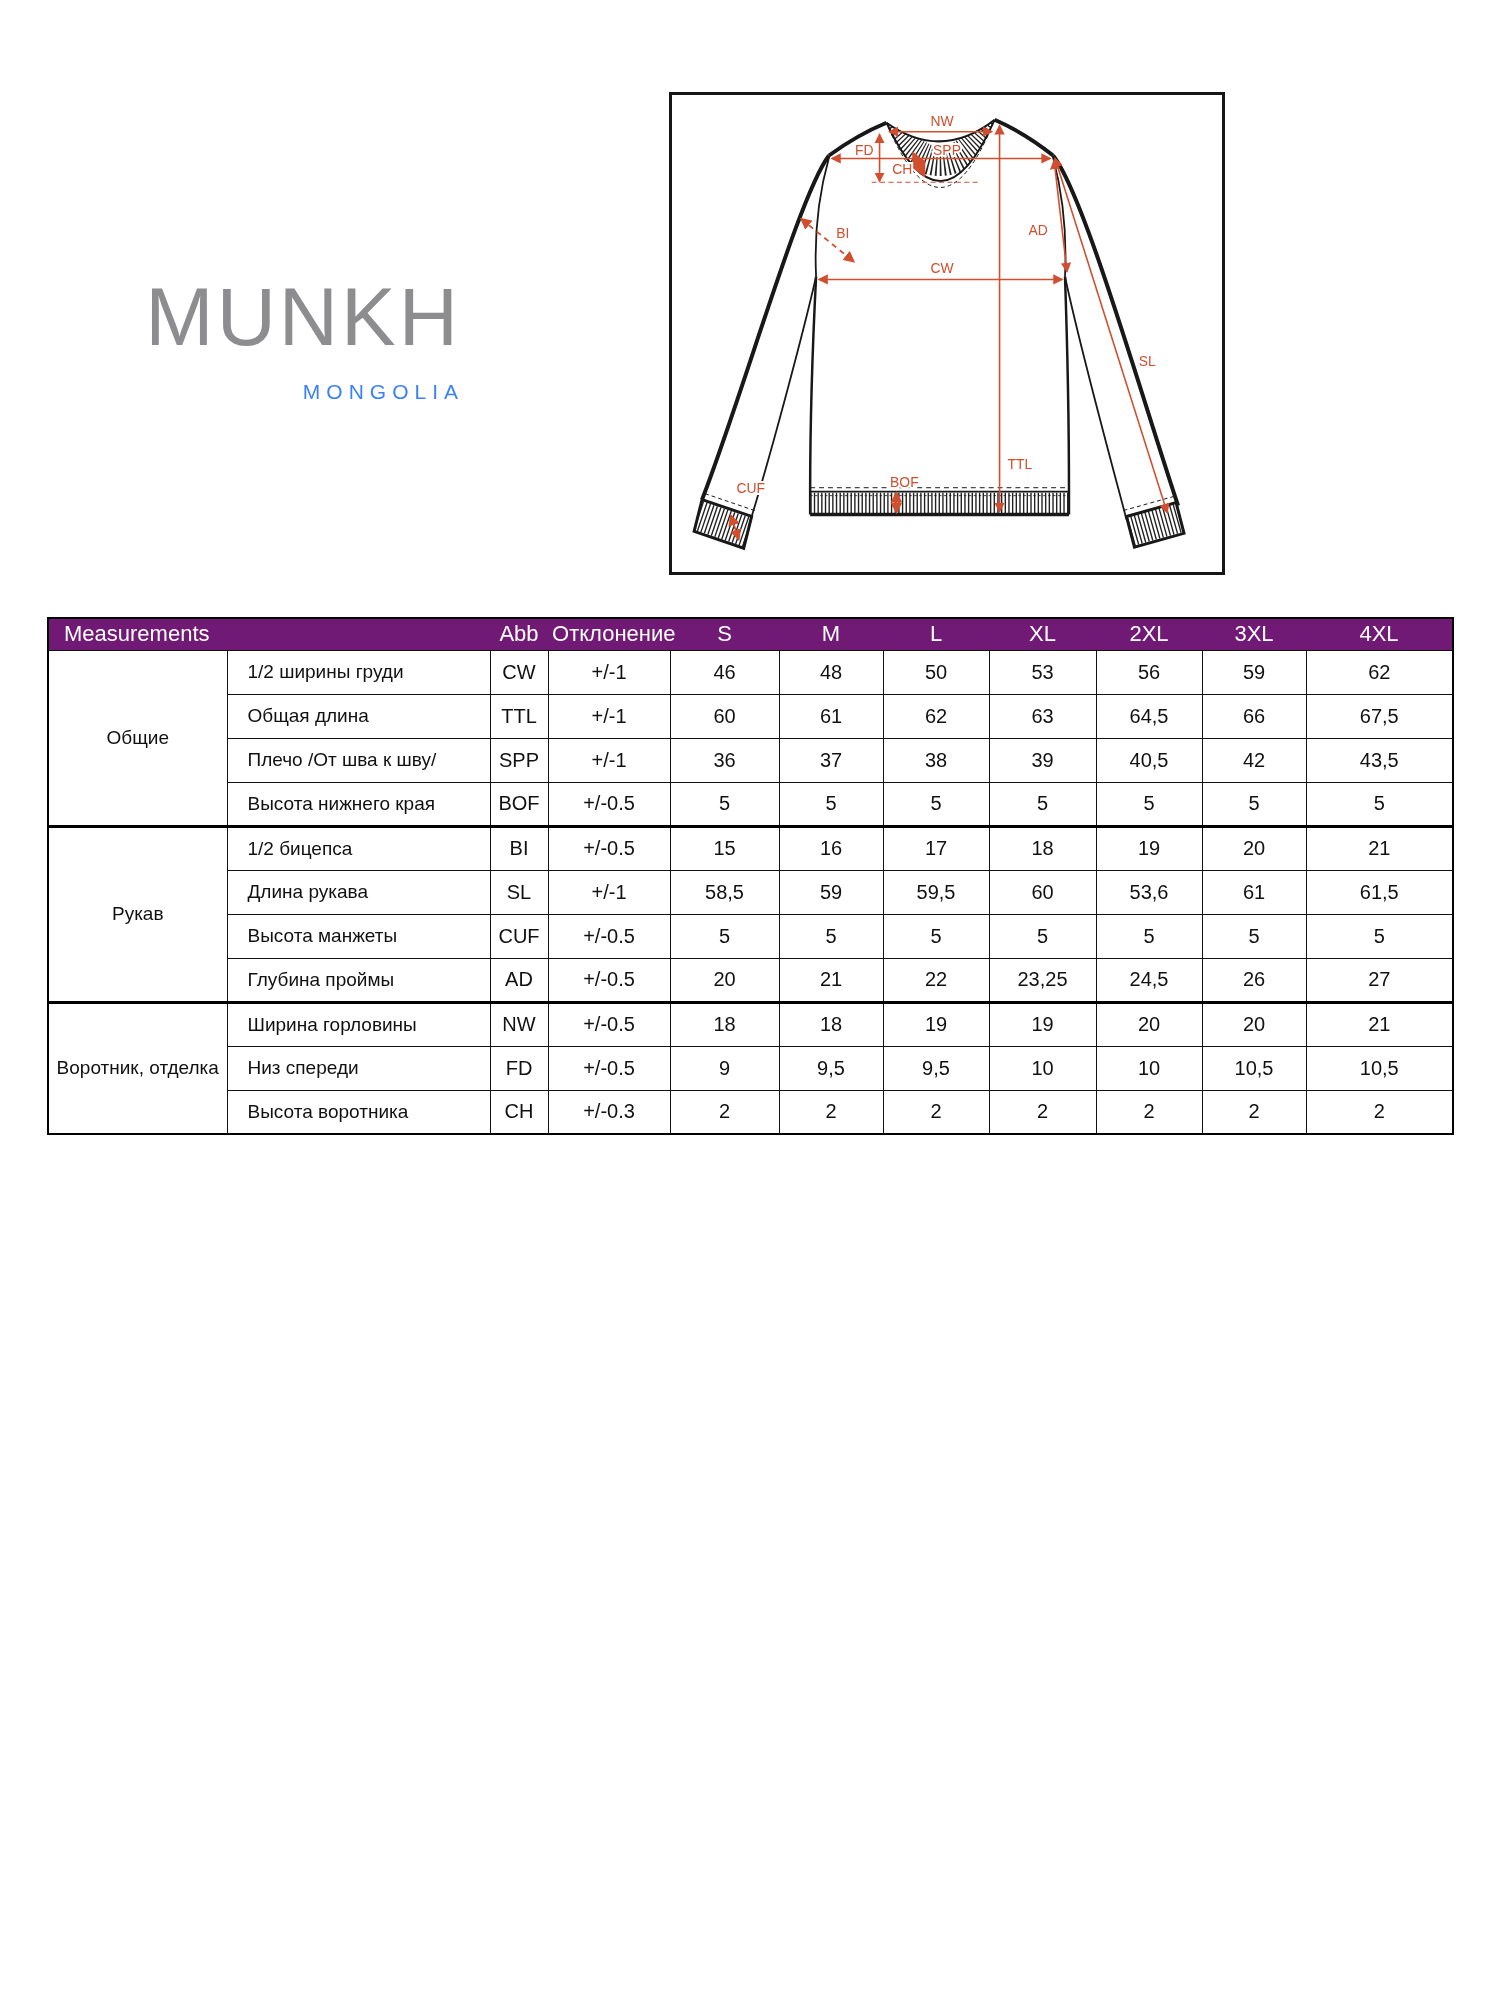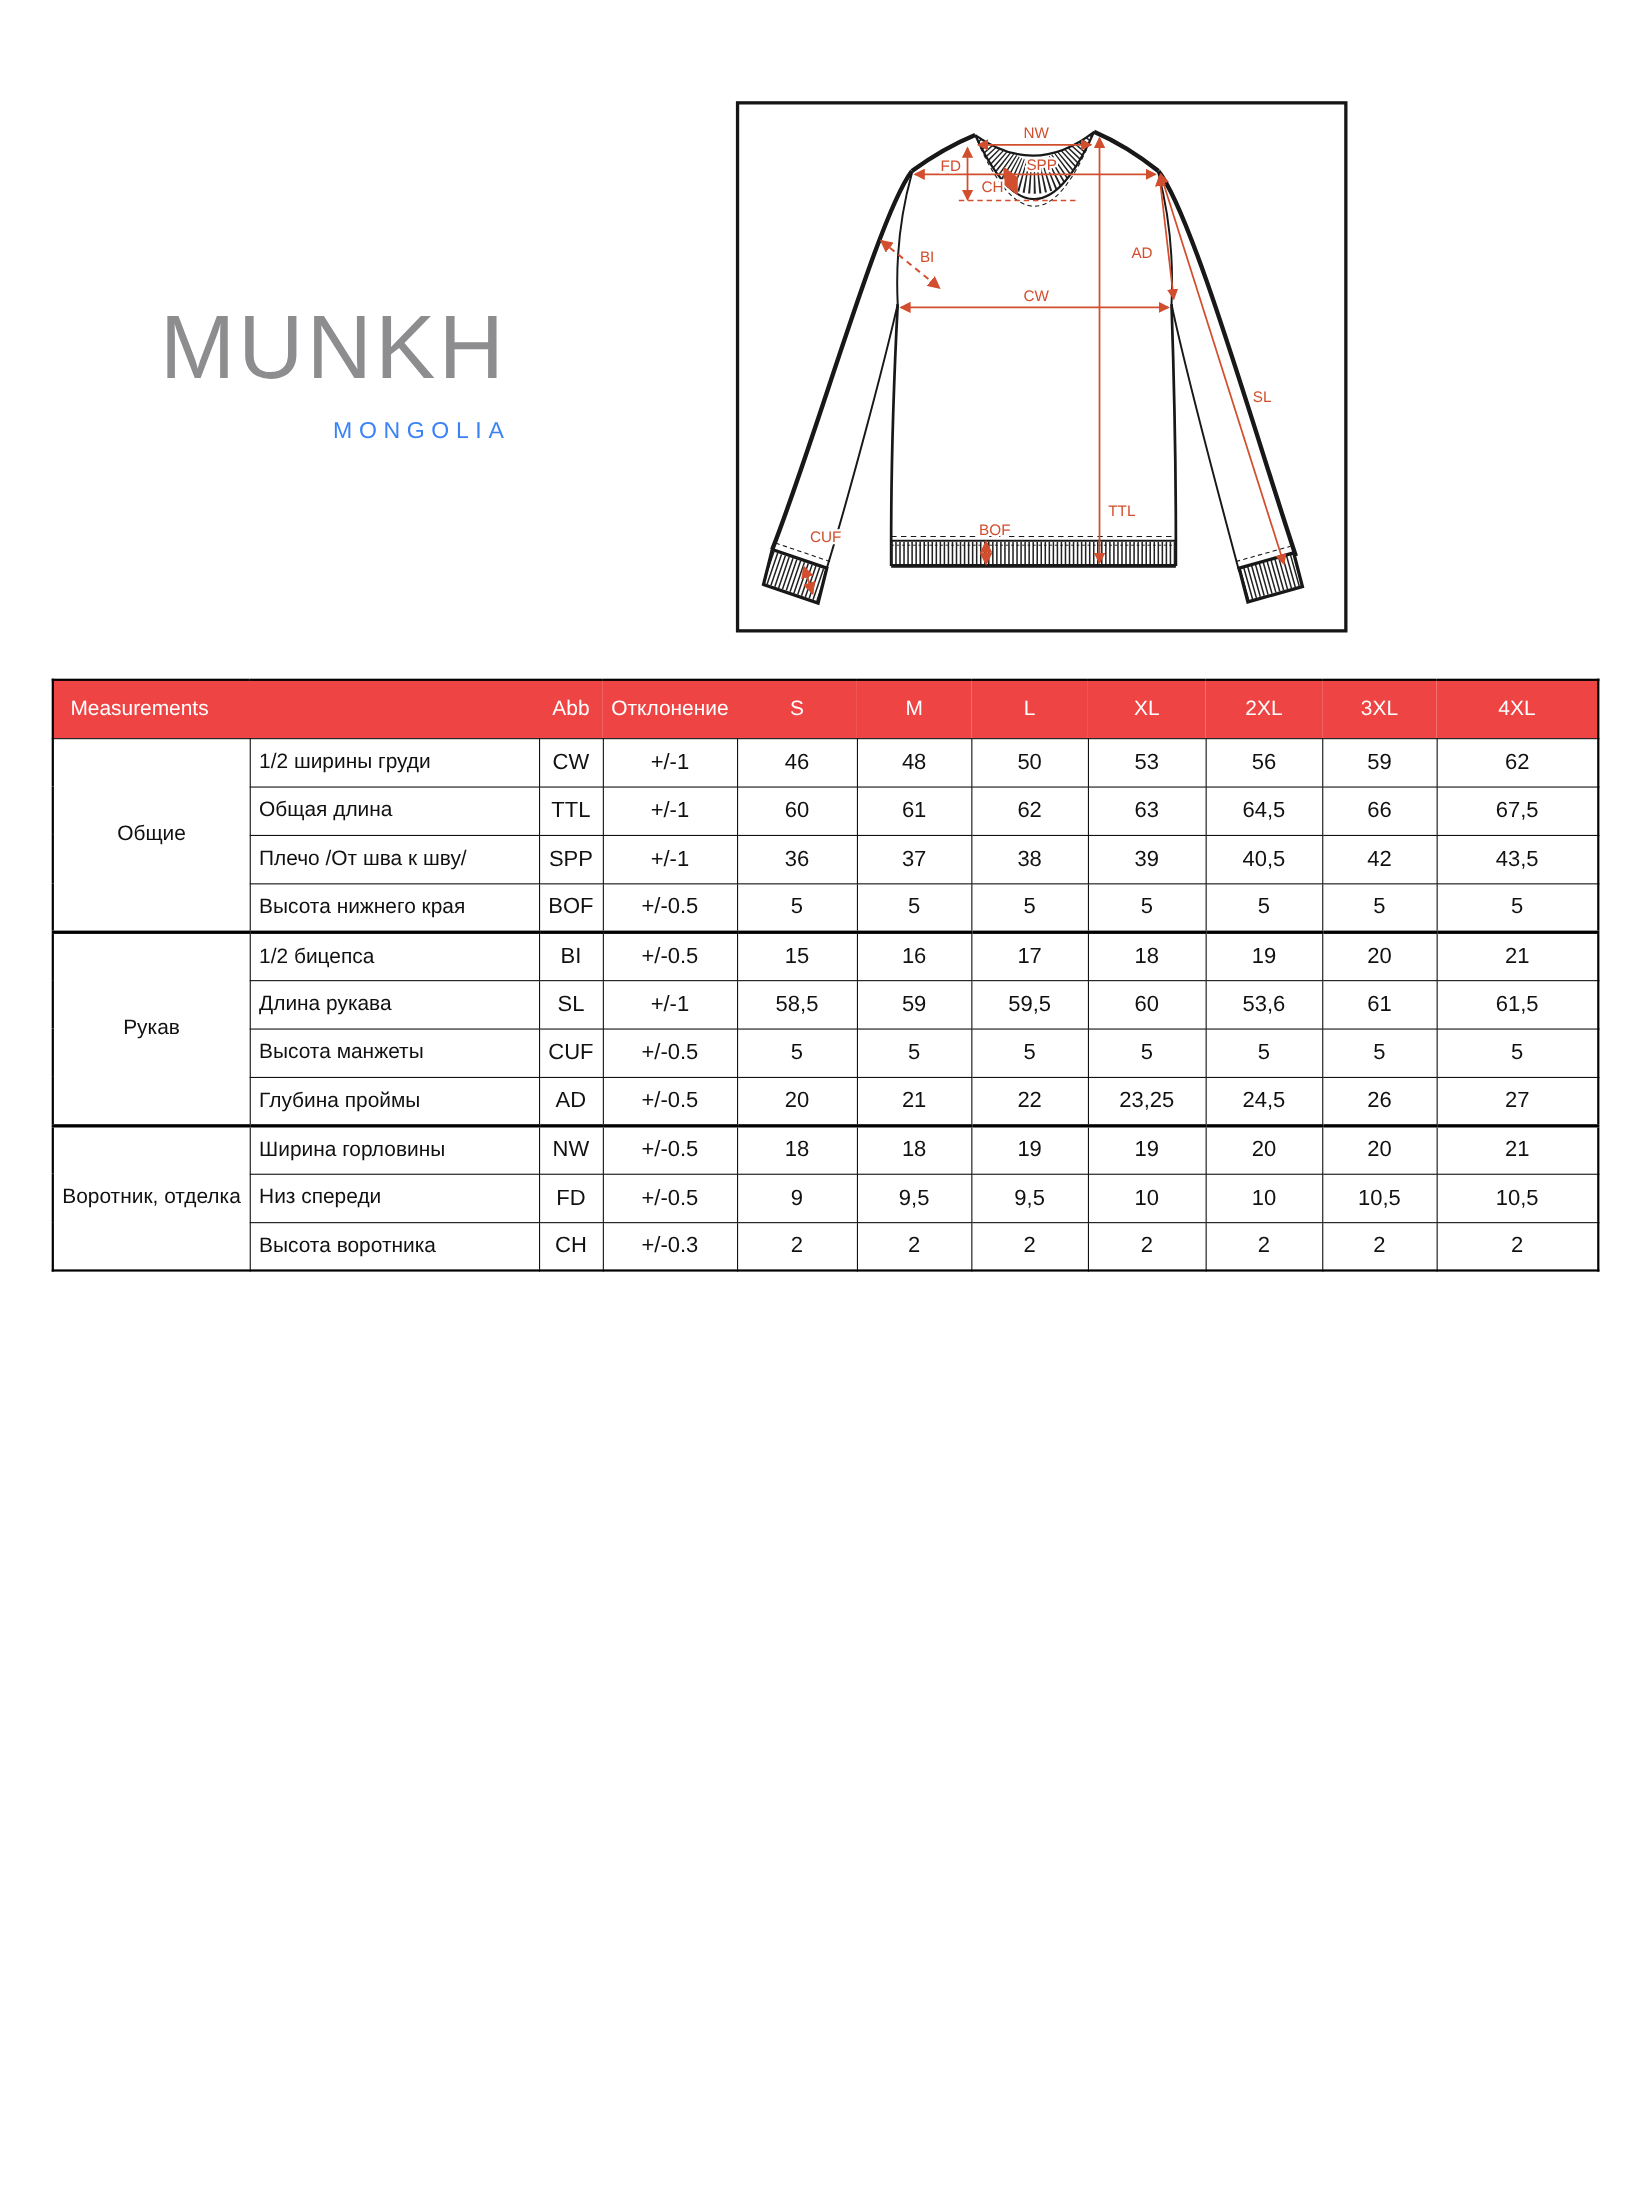--- a/index.html
+++ b/index.html
@@ -34,30 +34,30 @@
     paint-order:stroke; stroke:#ffffff; stroke-width:4px;
   }
 
   
   table.size-table {
     position:absolute; left:47px; top:617px; width:1405px;
     border-collapse:collapse; table-layout:fixed;
     border:2.5px solid #000;
   }
   table.size-table thead th {
-    background:#ef4444; color:#fff; font-weight:normal;
-    font-size:19px; height:53px; padding:0 4px; border:none;
+    background:#701a75; color:#fff; font-weight:normal;
+    font-size:22px; height:32px; padding:0 4px; border:none;
   }
   table.size-table thead th.h-meas { text-align:left; padding-left:15px; }
   table.size-table td {
     border:1.5px solid #111; height:44px;
     font-size:20px; text-align:center; vertical-align:middle;
     padding:0 4px; background:#fff;
   }
-  table.size-table td.name-cell { text-align:left; padding-left:8px; font-size:19px; }
+  table.size-table td.name-cell { text-align:left; padding-left:20px; font-size:19px; }
   table.size-table td.group-cell { font-size:19px; line-height:1.25; }
   table.size-table tr.gsep td { border-top:3px solid #000; }
 </style>
 </head>
 <body>
 
 <div class="brand">
   <div class="brand-name">MUNKH</div>
   <div class="brand-sub">MONGOLIA</div>
 </div>

